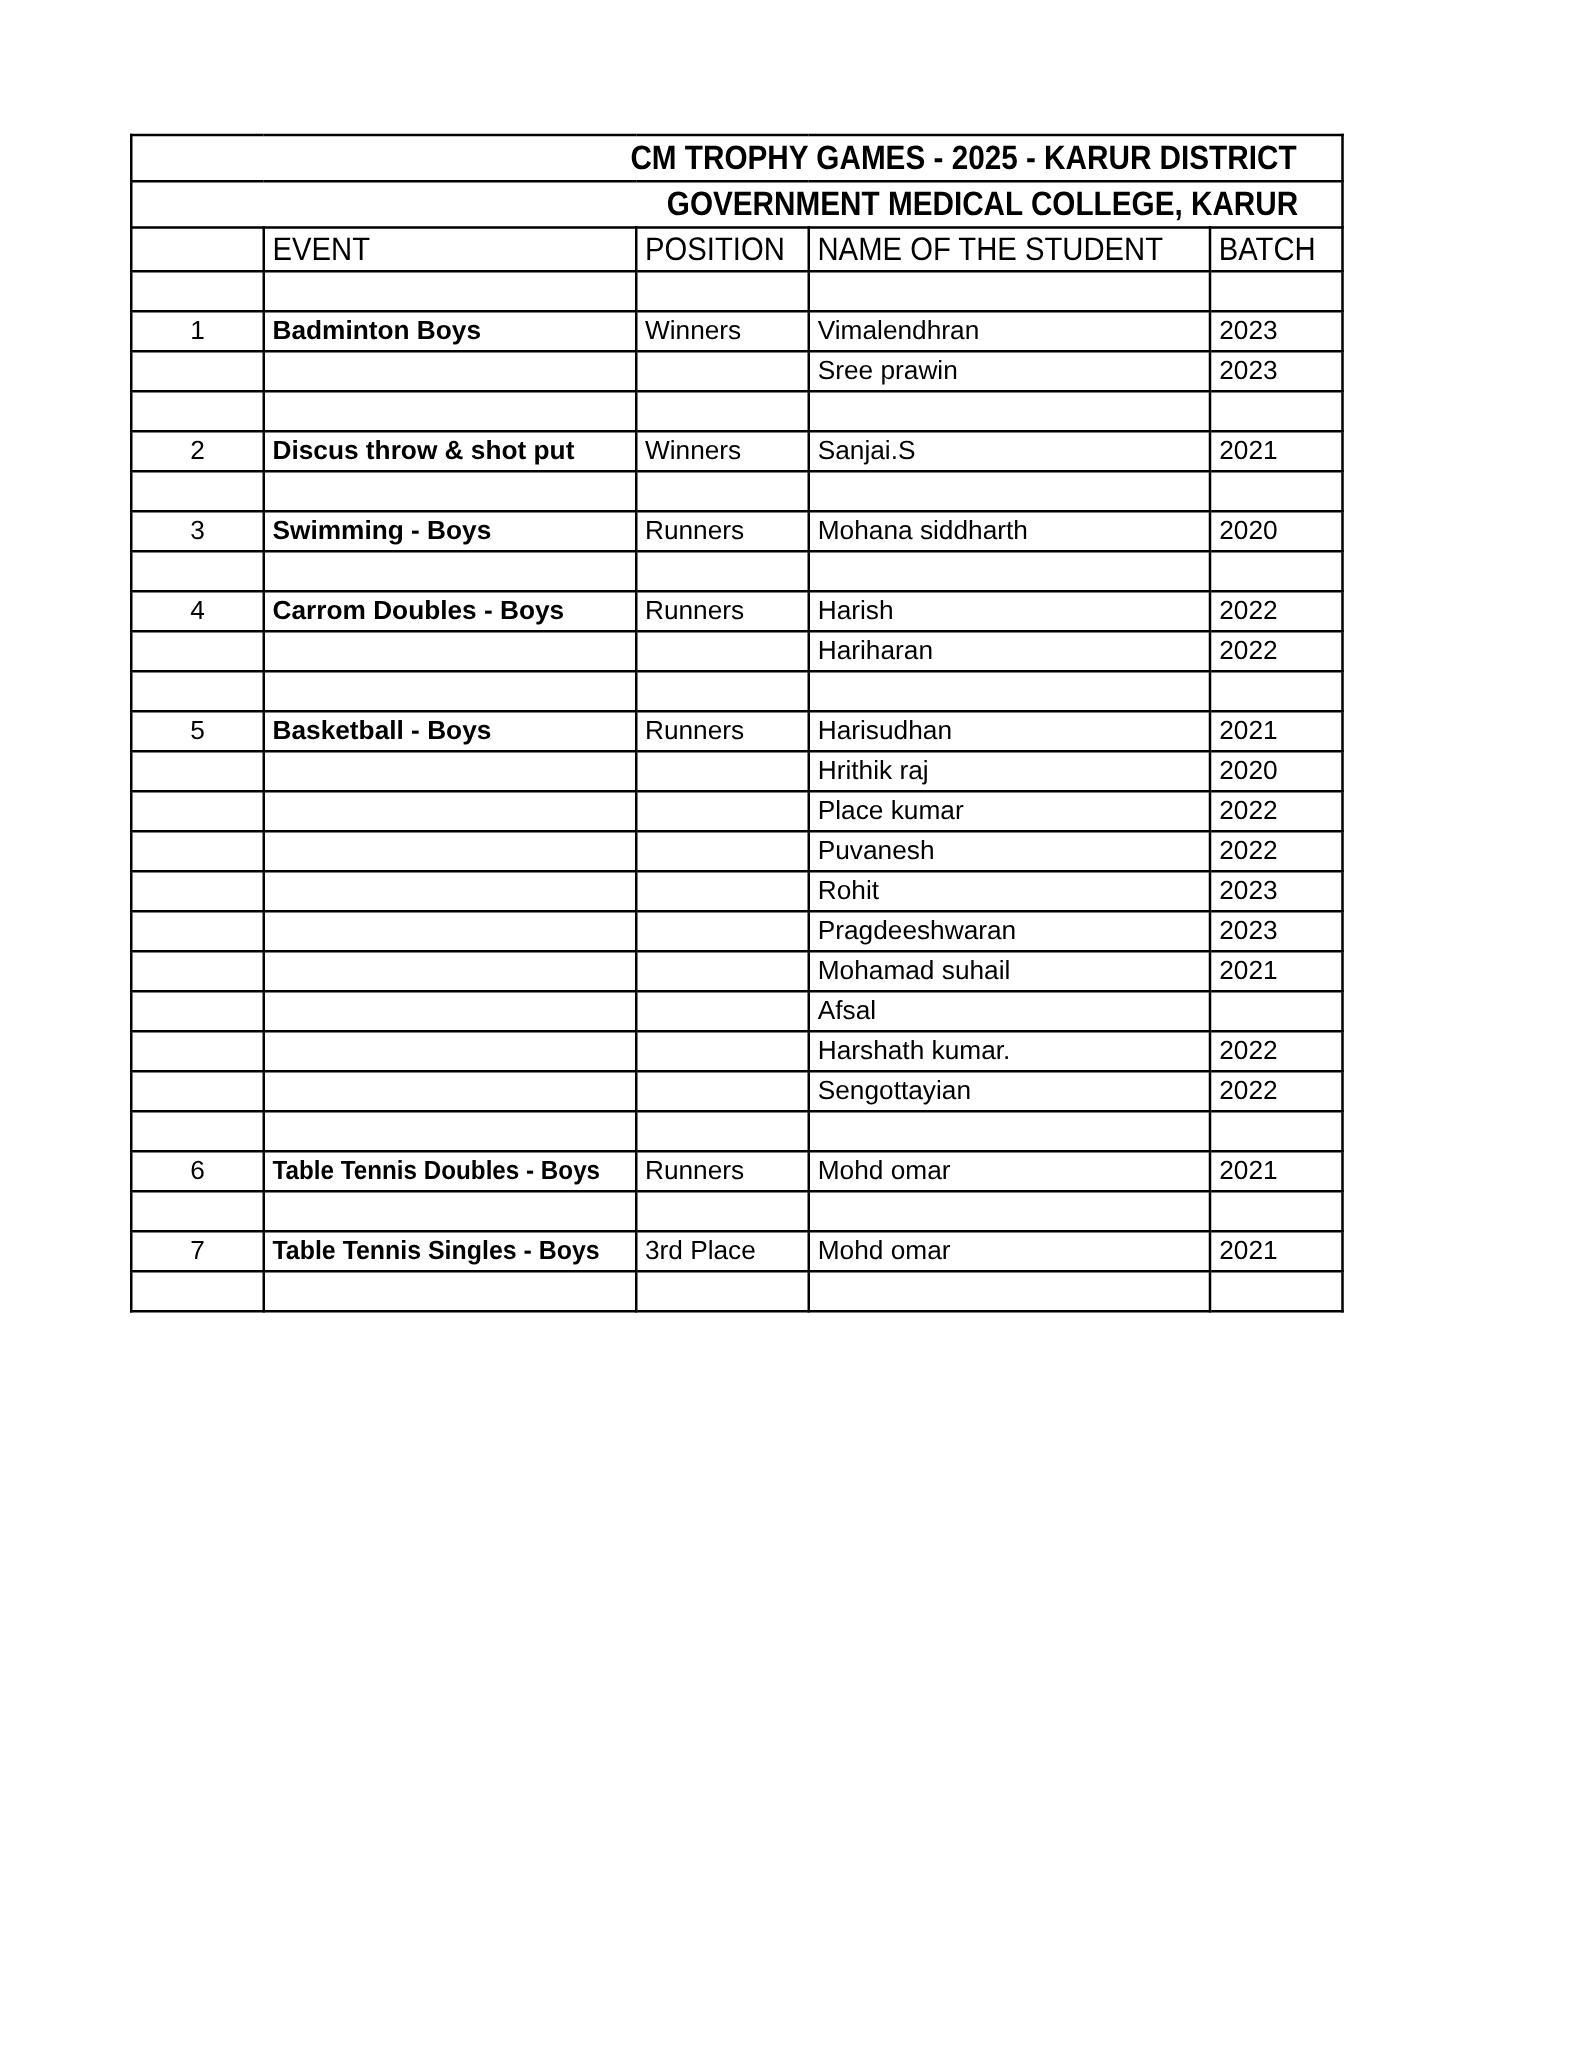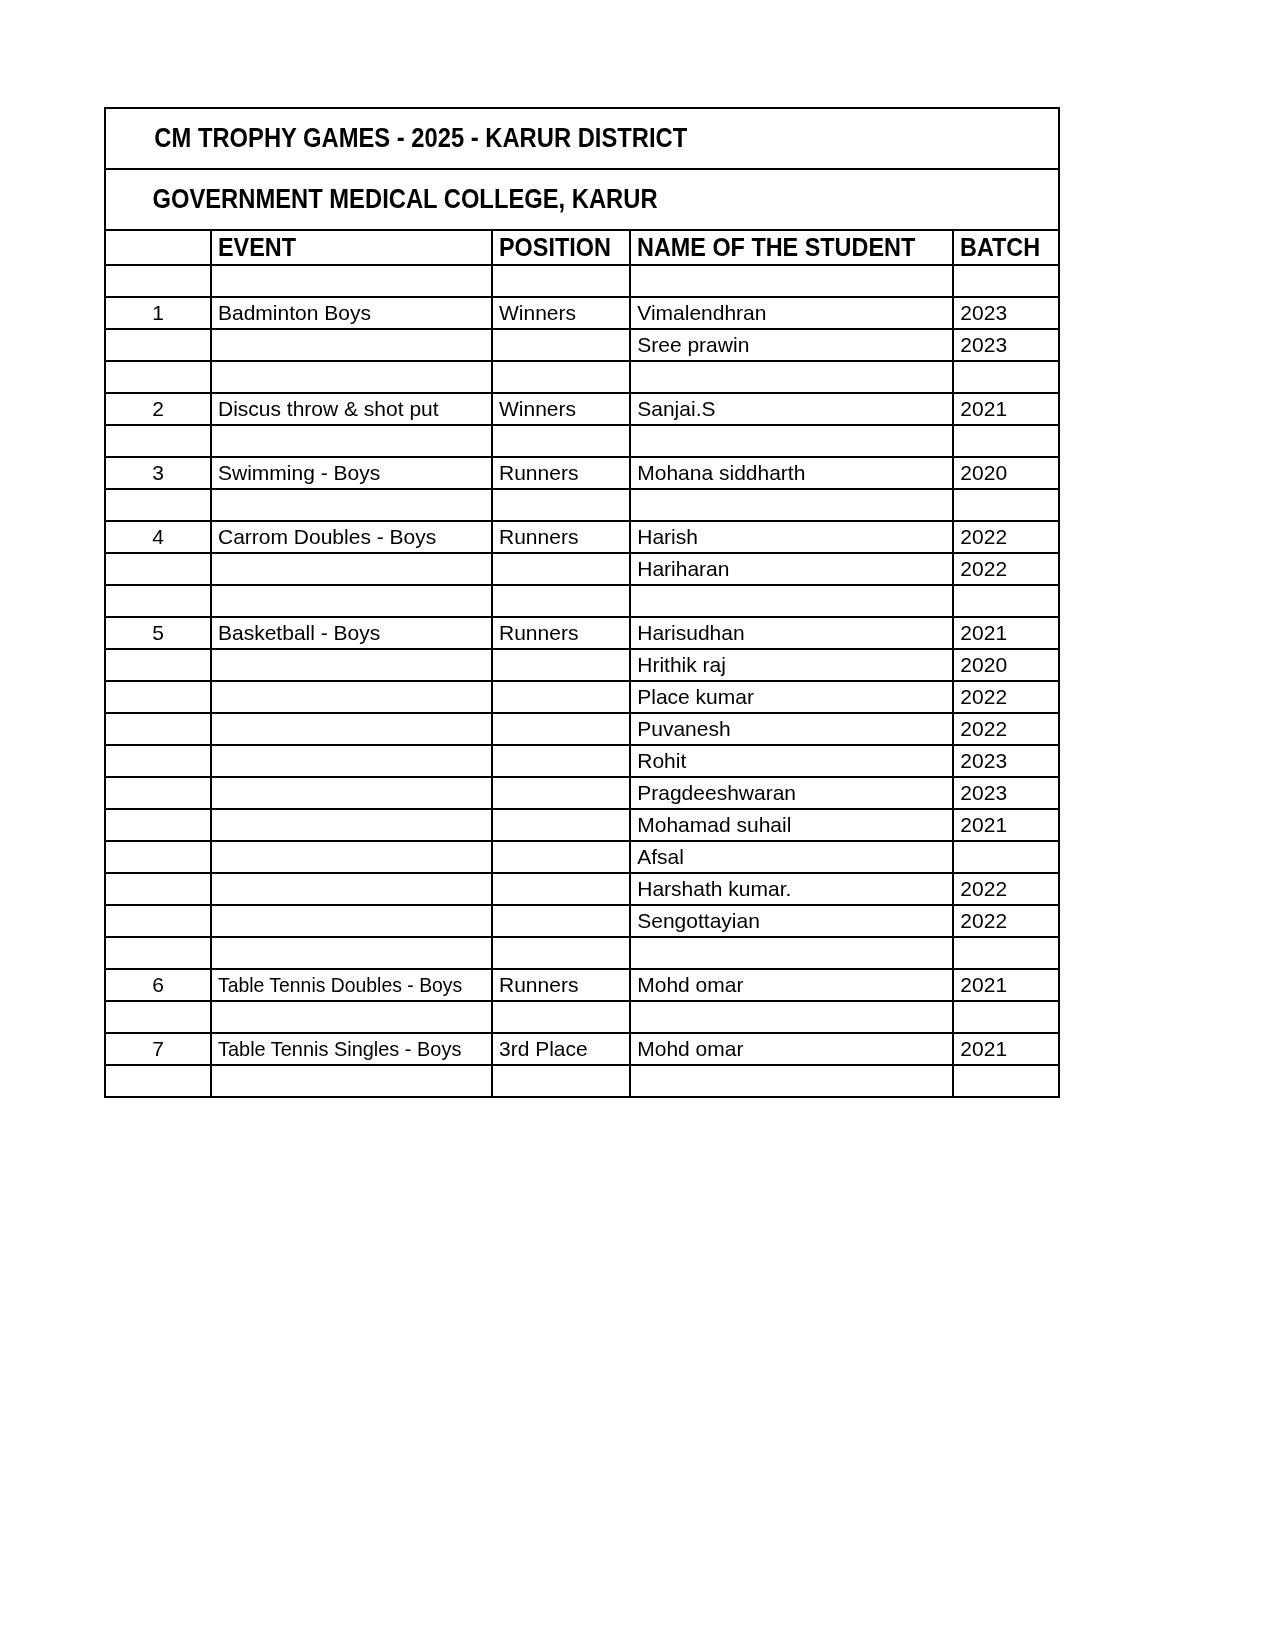--- a/index.html
+++ b/index.html
@@ -22,36 +22,36 @@
   }
   .sheet td {
     border: 2px solid #000000;
     padding: 0 6px;
     overflow: hidden;
     white-space: nowrap;
     vertical-align: middle;
   }
   .title-row td {
     height: 35px;
-    text-align: left;
+    text-align: right;
     font-weight: bold;
     font-size: 27px;
-    padding: 12px;
+    padding: 0;
   }
   .header-row td {
     height: 33px;
-    font-weight: bold;
+    font-weight: normal;
     font-size: 26px;
   }
   .data-row td {
     height: 30px;
     font-size: 21px;
   }
   .sno-cell   { text-align: center; }
-  .event-cell { font-weight: normal; font-size: 22px; }
+  .event-cell { font-weight: bold; font-size: 22px; }
   .cond-c {
     display: inline-block;
     transform: scaleX(0.88);
     transform-origin: 50% 50%;
   }
   .cond-l {
     display: inline-block;
     transform: scaleX(0.9);
     transform-origin: 0 50%;
   }

